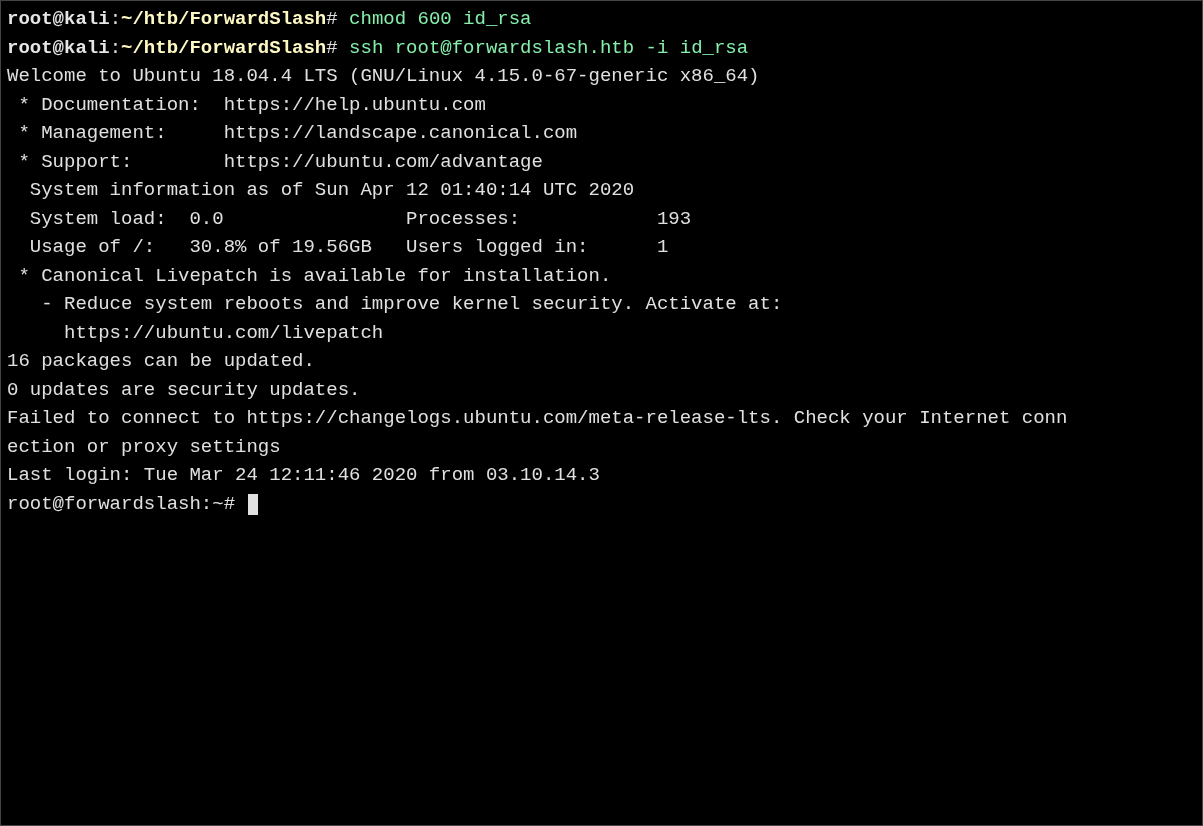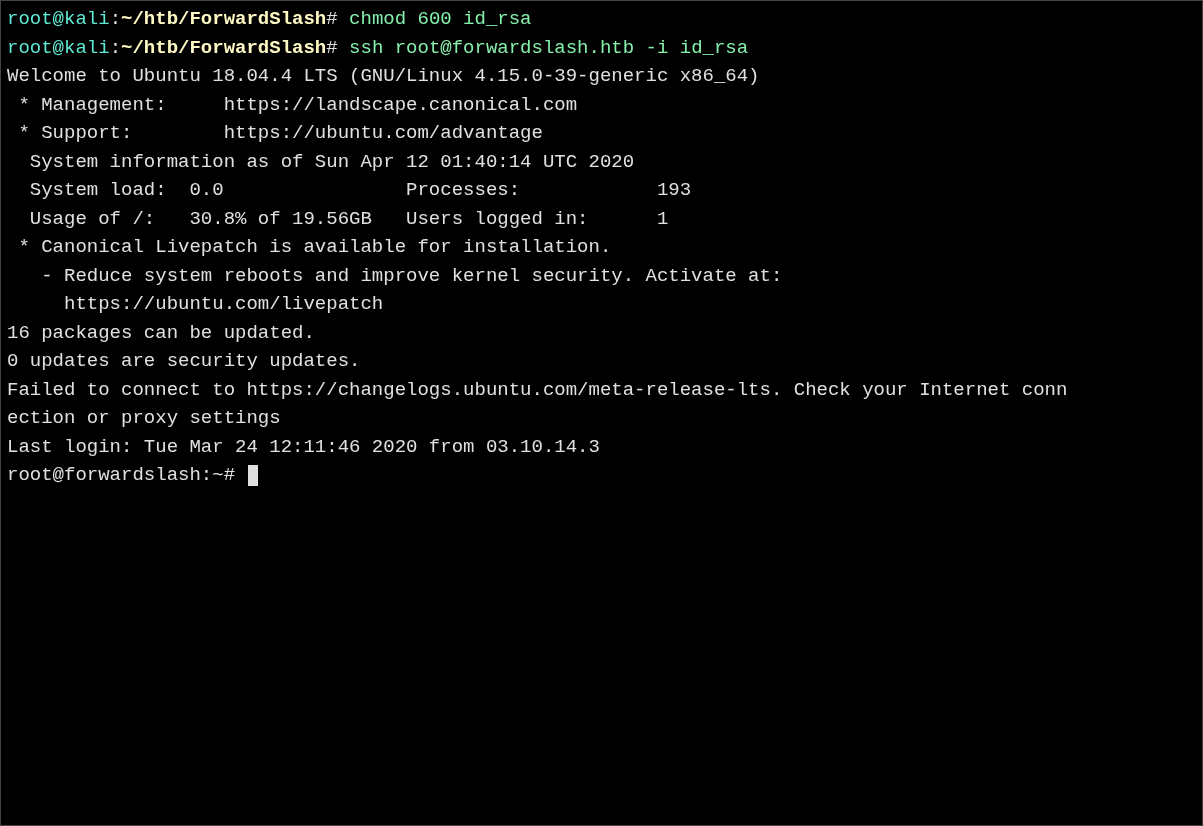--- a/index.html
+++ b/index.html
@@ -13,22 +13,22 @@
       font-size: 19px;
       line-height: 1.5;
       color: #e0e0e0;
       padding: 4px 6px;
       width: 1203px;
       height: 826px;
       overflow: hidden;
       border: 1px solid #444;
     }
     .prompt-user {
-      color: #5eead4;
-      font-weight: normal;
+      color: #e5e5e5;
+      font-weight: bold;
     }
     .prompt-path {
       color: #fef9c3;
       font-weight: bold;
     }
     .prompt-hash {
       color: #e0e0e0;
     }
     .cmd {
       color: #86efac;
@@ -45,22 +45,23 @@
       vertical-align: text-bottom;
       margin-left: 2px;
     }
   </style>
 </head>
 <body>
 
 <div>
 <div class="line"><span class="prompt-user">root@kali</span><span class="prompt-hash">:</span><span class="prompt-path">~/htb/ForwardSlash</span><span class="prompt-hash">#</span><span class="cmd"> </span><span class="cmd">chmod 600 id_rsa</span></div>
 <div class="line"><span class="prompt-user">root@kali</span><span class="prompt-hash">:</span><span class="prompt-path">~/htb/ForwardSlash</span><span class="prompt-hash">#</span><span class="cmd"> </span><span class="cmd">ssh root@forwardslash.htb -i id_rsa</span></div>
-<div class="line">Welcome to Ubuntu 18.04.4 LTS (GNU/Linux 4.15.0-39-generic x86_64)</div>
+<div class="line">Welcome to Ubuntu 18.04.4 LTS (GNU/Linux 4.15.0-67-generic x86_64)</div>
 <div class="line"></div>
+<div class="line"> * Documentation:  https://help.ubuntu.com</div>
 <div class="line"> * Management:     https://landscape.canonical.com</div>
 <div class="line"> * Support:        https://ubuntu.com/advantage</div>
 <div class="line"></div>
 <div class="line">  System information as of Sun Apr 12 01:40:14 UTC 2020</div>
 <div class="line"></div>
 <div class="line">  System load:  0.0                Processes:            193</div>
 <div class="line">  Usage of /:   30.8% of 19.56GB   Users logged in:      1</div>
 <div class="line"></div>
 <div class="line"></div>
 <div class="line"> * Canonical Livepatch is available for installation.</div>

